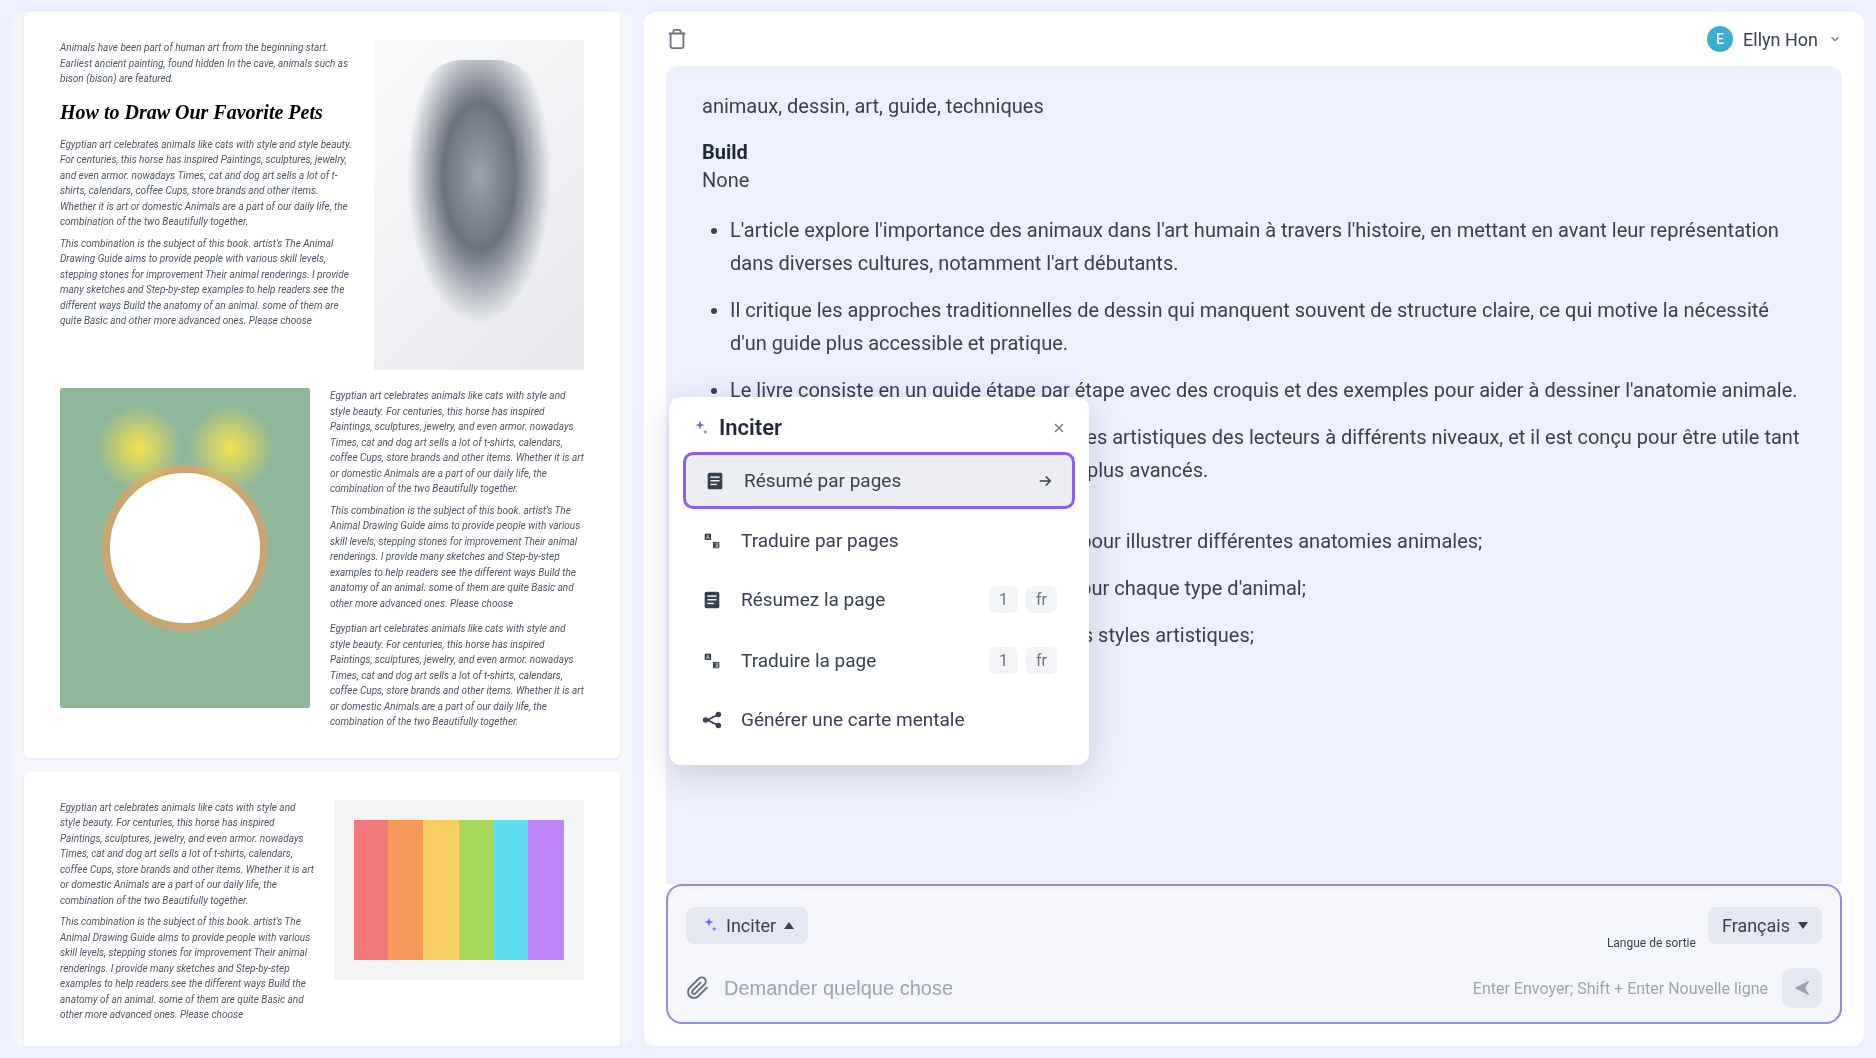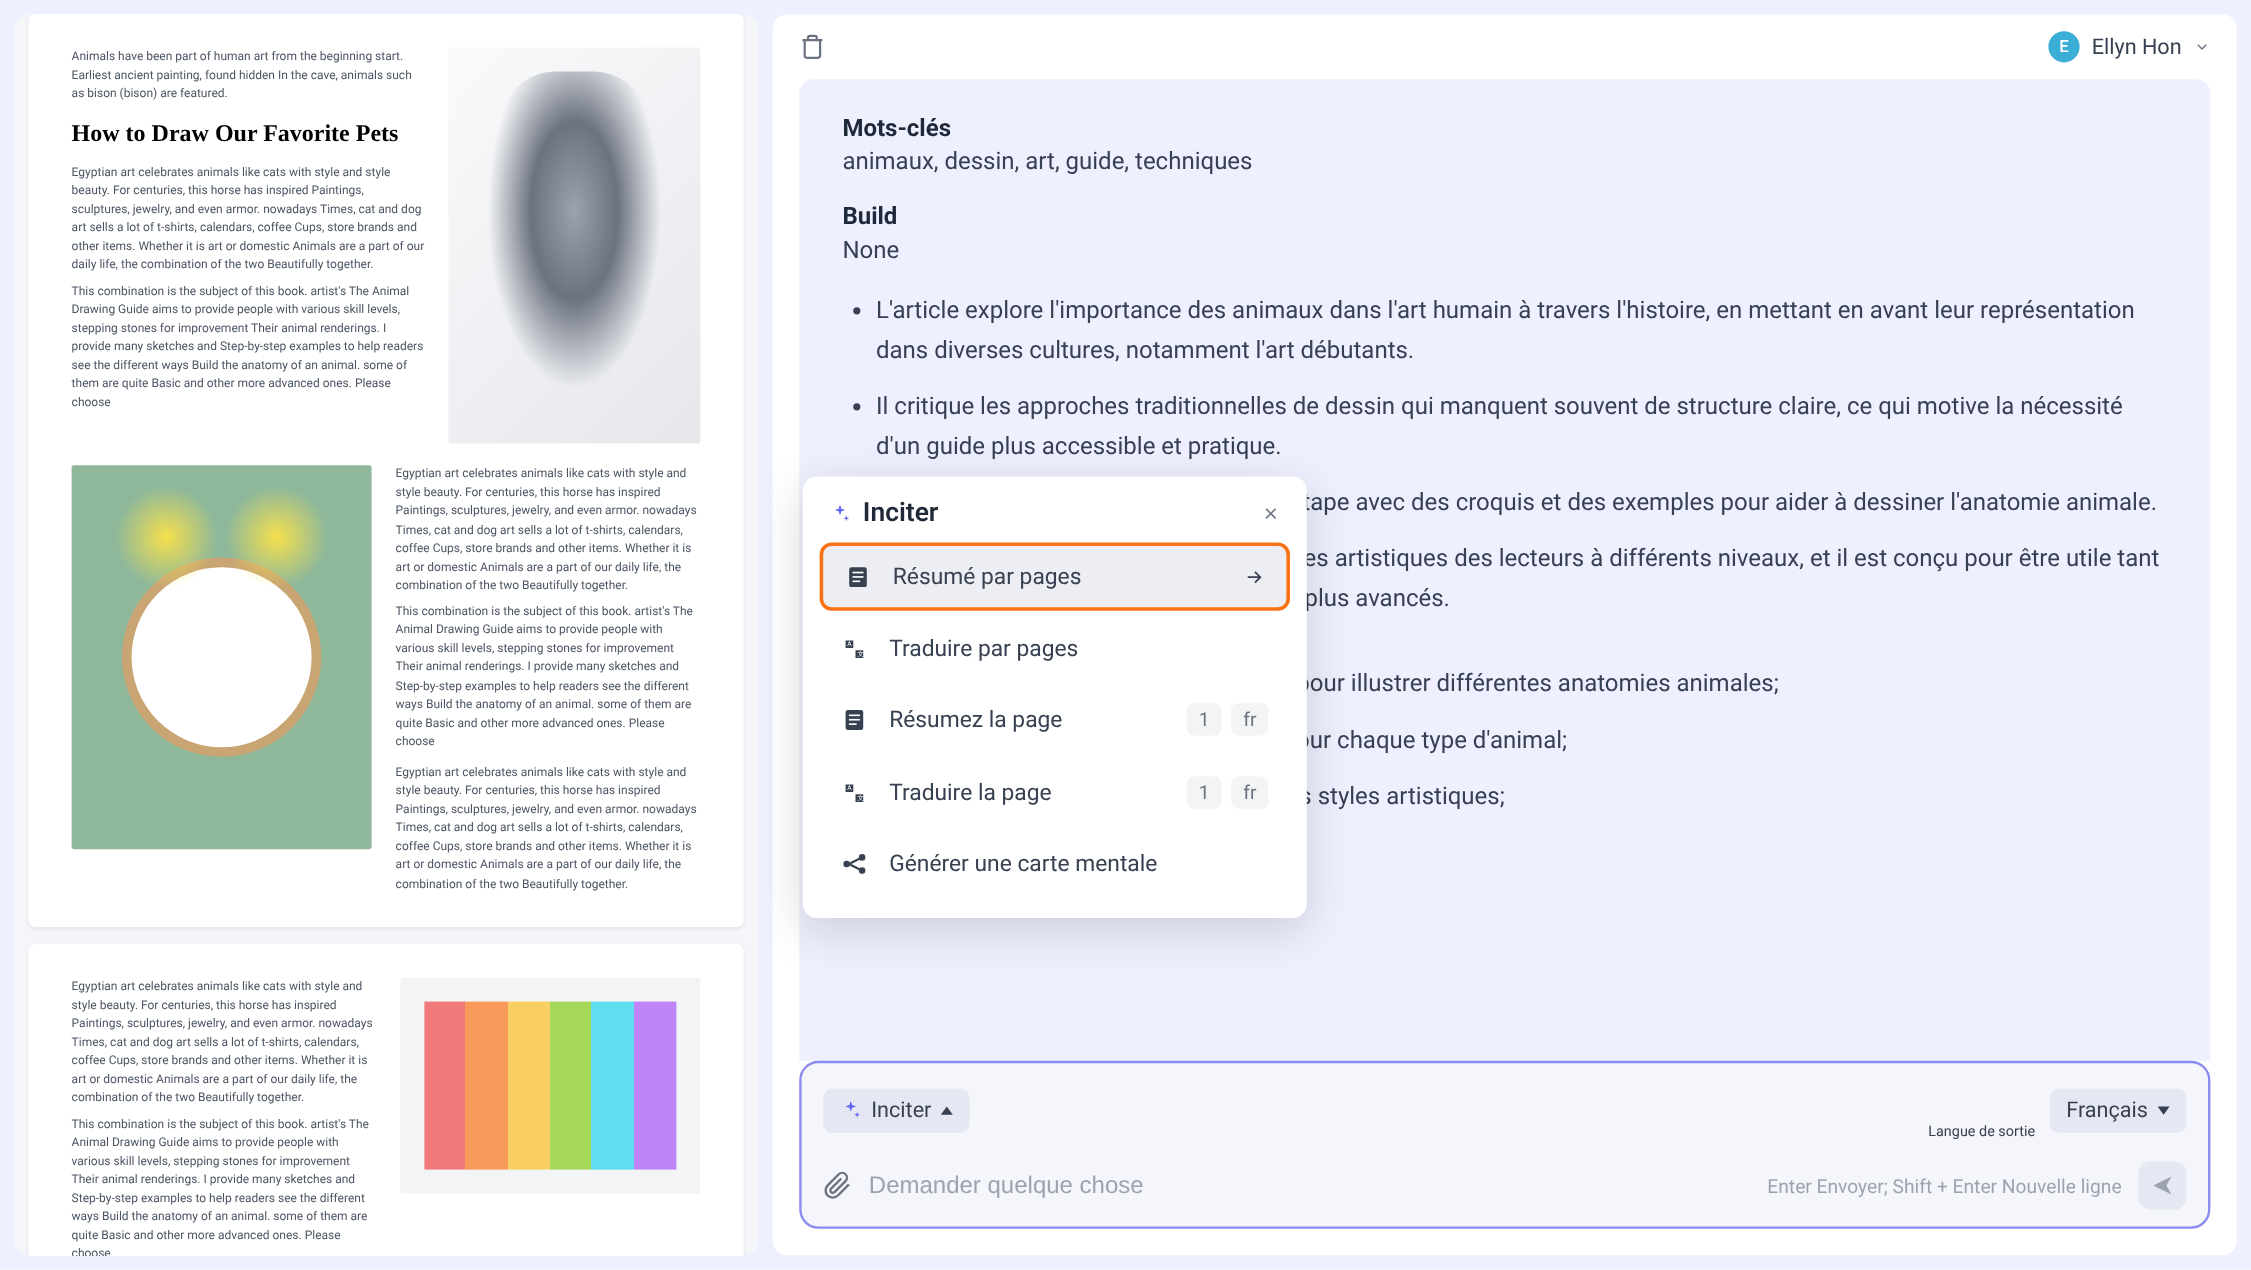--- a/index.html
+++ b/index.html
@@ -67,21 +67,21 @@
   font-size: 20px;
   font-weight: bold;
   color: #000000;
   margin: 12px 0;
   line-height: 1.3;
 }
 .page-content-row {
   display: flex;
   gap: 20px;
 }
-.page-text { flex: 1; font-size: 10px; line-height: 1.55; }
+.page-text { flex: 1; font-size: 10px; line-height: 1.55; font-style: italic; }
 .page-img {
   width: 210px;
   height: 330px;
   background: #e5e7eb;
   border-radius: 2px;
   flex-shrink: 0;
 }
 .page-img.dog {
   background: linear-gradient(135deg, #f9fafb 0%, #e5e7eb 100%);
   position: relative;
@@ -219,21 +219,21 @@
   padding: 14px 18px;
   border-radius: 10px;
   cursor: pointer;
   font-size: 19px;
   color: #374151;
   margin-bottom: 6px;
 }
 .popup-item .item-icon { width: 22px; height: 22px; color: #374151; flex-shrink: 0; }
 .popup-item.selected {
   background: #edeef3;
-  border: 3px solid #f97316;
+  border: 3px solid #8b5cf6;
 }
 .popup-item .arrow-right { margin-left: auto; width: 18px; height: 18px; color: #374151; }
 .popup-item .badge {
   background: #f3f4f6;
   color: #6b7280;
   padding: 4px 10px;
   border-radius: 6px;
   font-size: 16px;
 }
 .popup-item .badges { margin-left: auto; display: flex; gap: 8px; }
@@ -353,21 +353,20 @@
       <div class="user-chip">
         <div class="avatar">E</div>
         <span>Ellyn Hon</span>
         <svg class="chevron-down" viewBox="0 0 24 24" fill="none" stroke="currentColor" stroke-width="2">
             <path d="M6 9l6 6 6-6"></path>
           </svg>
       </div>
     </div>
 
     <div class="content-area">
-      <div class="section-label">Mots-clés</div>
       <div class="section-value">animaux, dessin, art, guide, techniques</div>
 
       <div class="section-label">Build</div>
       <div class="section-value">None</div>
 
       <ul class="summary-list">
         <li>L'article explore l'importance des animaux dans l'art humain à travers l'histoire, en mettant en avant leur représentation dans diverses cultures, notamment l'art débutants.</li>
         <li>Il critique les approches traditionnelles de dessin qui manquent souvent de structure claire, ce qui motive la nécessité d'un guide plus accessible et pratique.</li>
         <li>Le livre consiste en un guide étape par étape avec des croquis et des exemples pour aider à dessiner l'anatomie animale.</li>
         <li>Le guide vise à améliorer les compétences artistiques des lecteurs à différents niveaux, et il est conçu pour être utile tant pour les débutants que pour les artistes plus avancés.</li>

